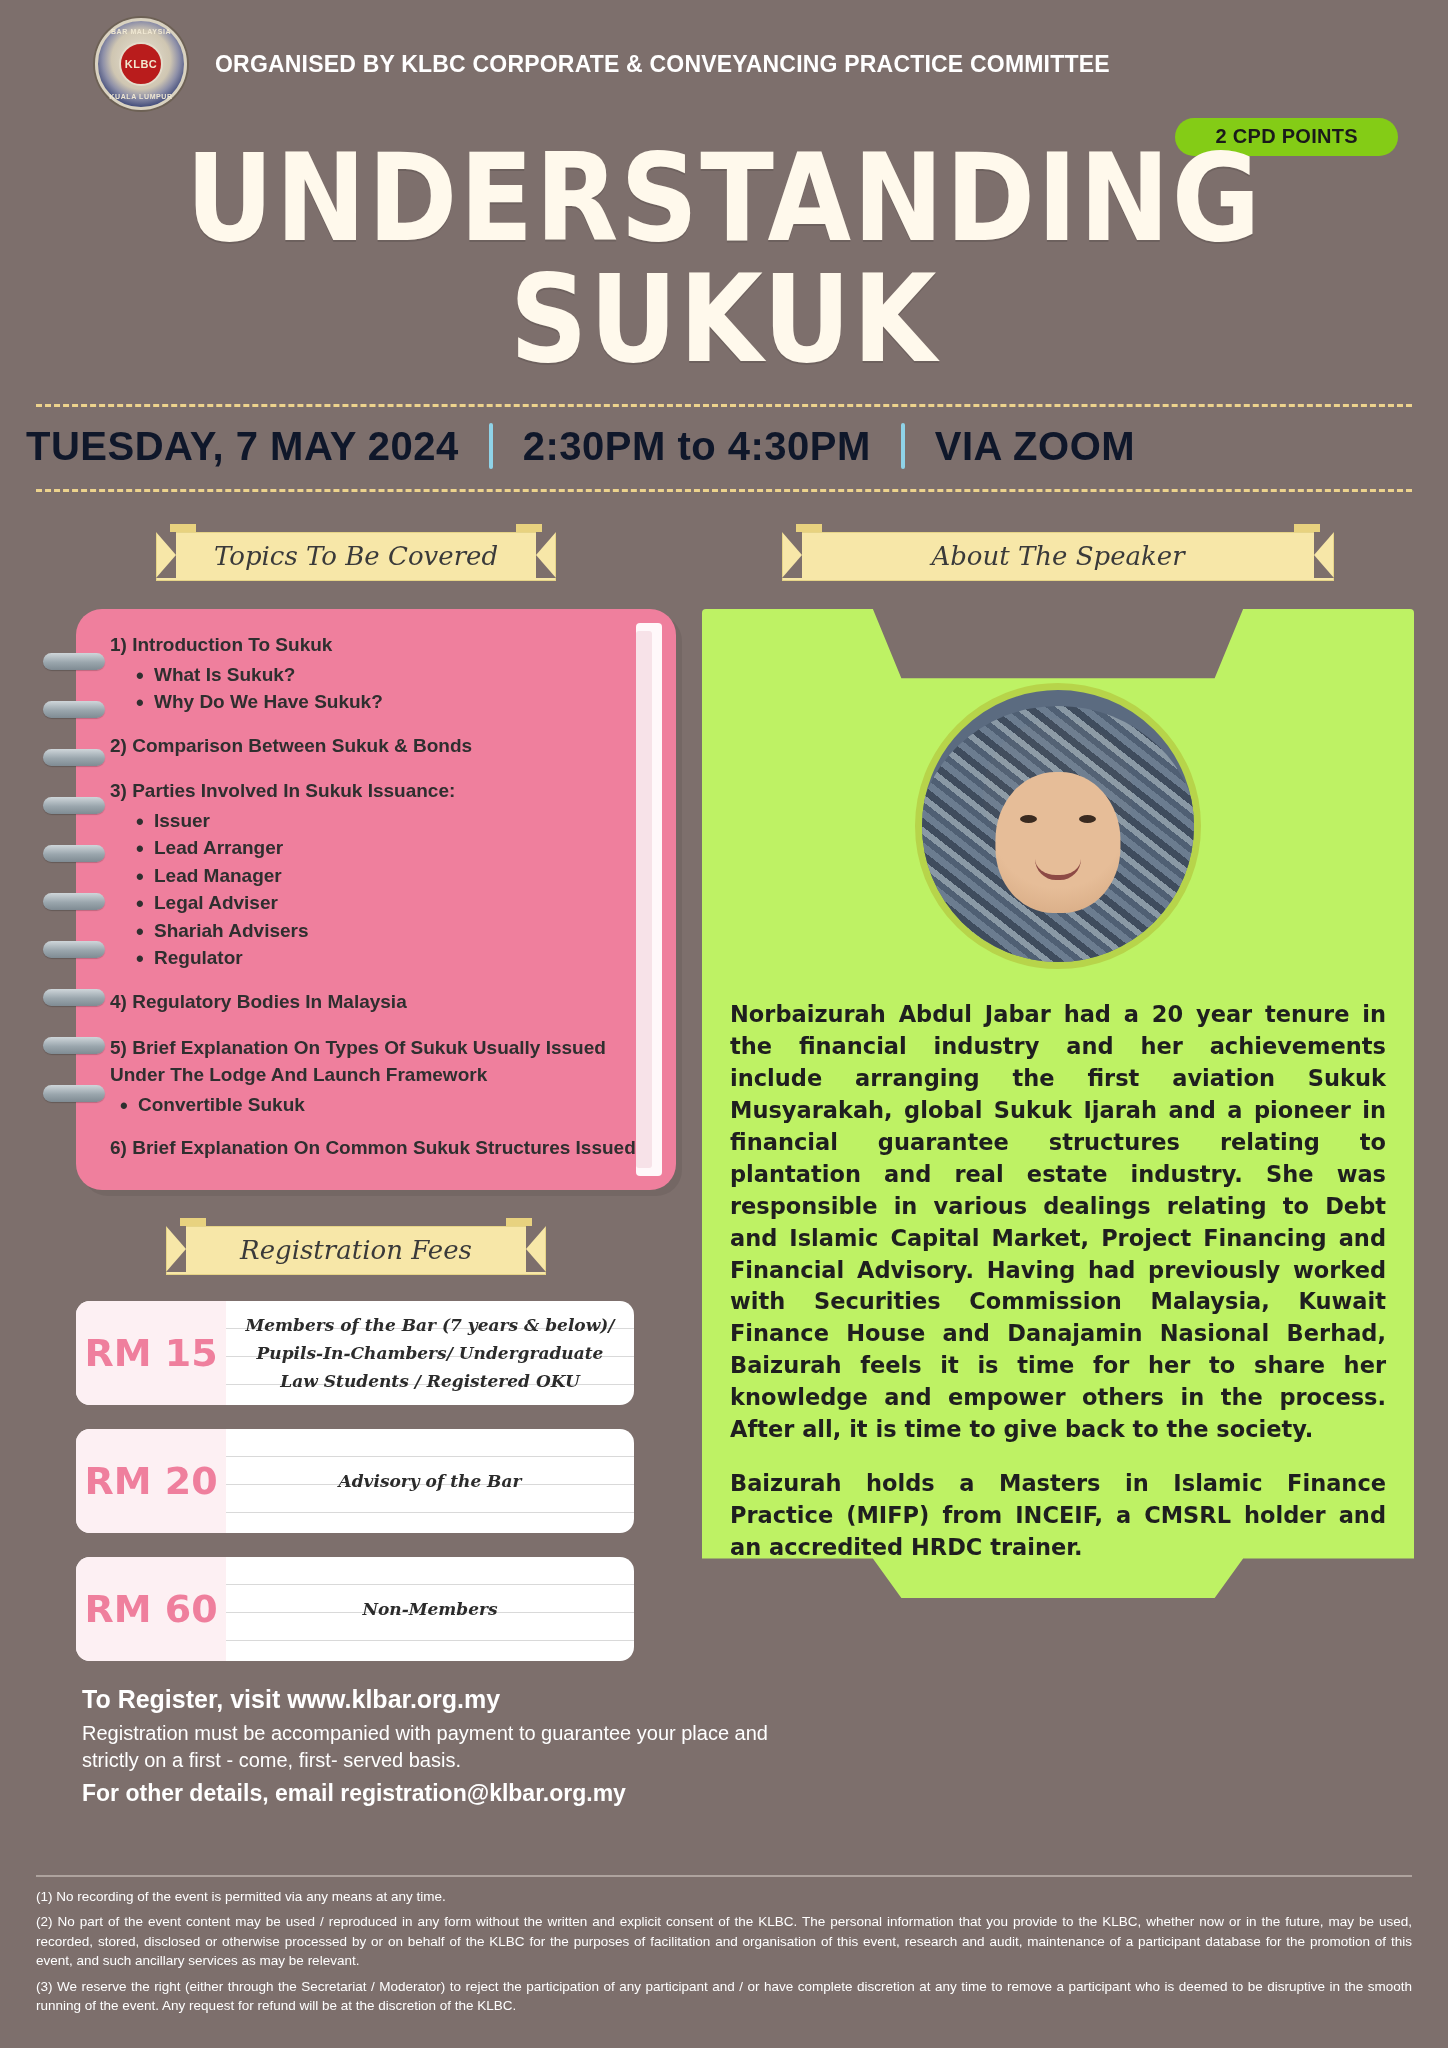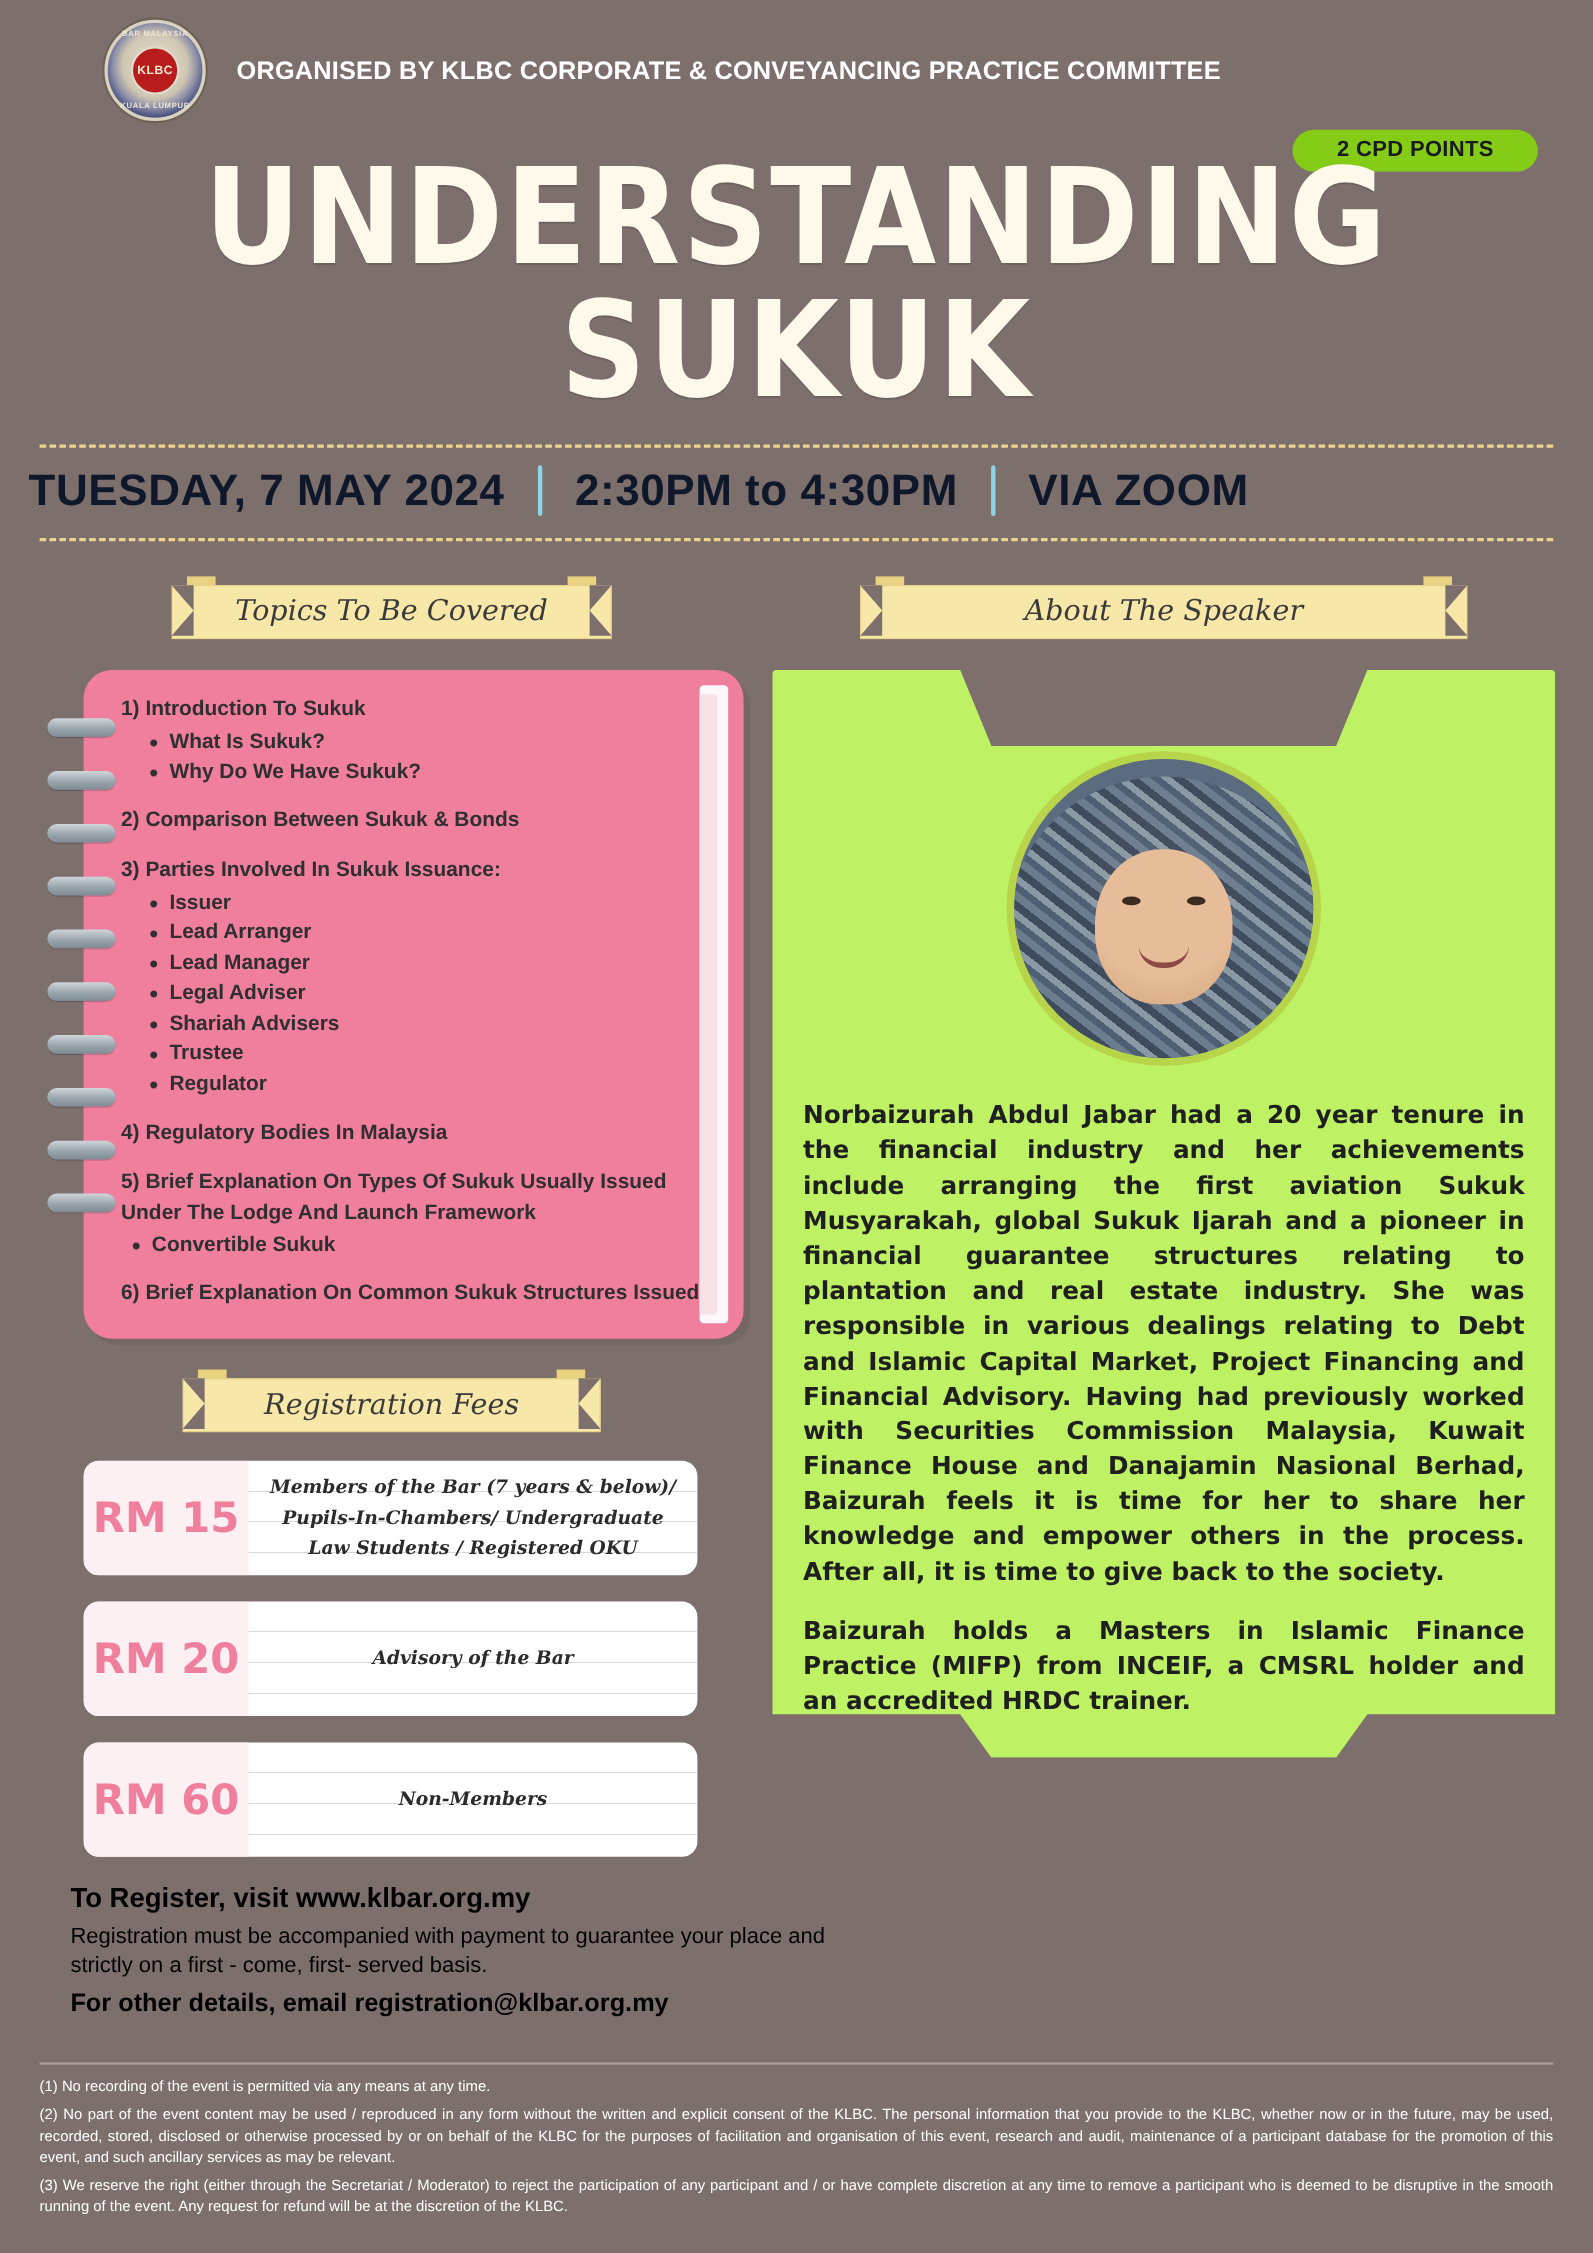--- a/index.html
+++ b/index.html
@@ -291,22 +291,22 @@
     font-style: italic;
     font-weight: bold;
     font-family: "DejaVu Serif", serif;
     background:
       repeating-linear-gradient(to bottom, transparent 0 27px, #d9d9d9 27px 28px);
     line-height: 28px;
   }
 
   
   .register {
-    margin: 12px 0 0 28px;
-    color: #000000;
+    margin: 12px 0 0 46px;
+    color: #ffffff;
     width: 700px;
   }
   .register .r1 {
     font-size: 25px;
     font-weight: bold;
     margin-bottom: 6px;
   }
   .register .r2 {
     font-size: 20px;
     line-height: 1.35;
@@ -478,21 +478,20 @@
           <div class="gap"></div>
 
           <div class="item"><span>3)</span>
             <span>Parties Involved In Sukuk Issuance:</span></div>
           <ul class="sub">
             <li>Issuer</li>
             <li>Lead Arranger</li>
             <li>Lead Manager</li>
             <li>Legal Adviser</li>
             <li>Shariah Advisers</li>
-            <li>Trustee</li>
             <li>Regulator</li>
           </ul>
           <div class="gap"></div>
 
           <div class="item"><span>4)</span>
             <span>Regulatory Bodies In Malaysia</span></div>
           <div class="gap"></div>
 
           <div class="item"><span>5)</span>
             <span>Brief Explanation On Types Of Sukuk Usually Issued Under The Lodge And Launch Framework</span></div>

